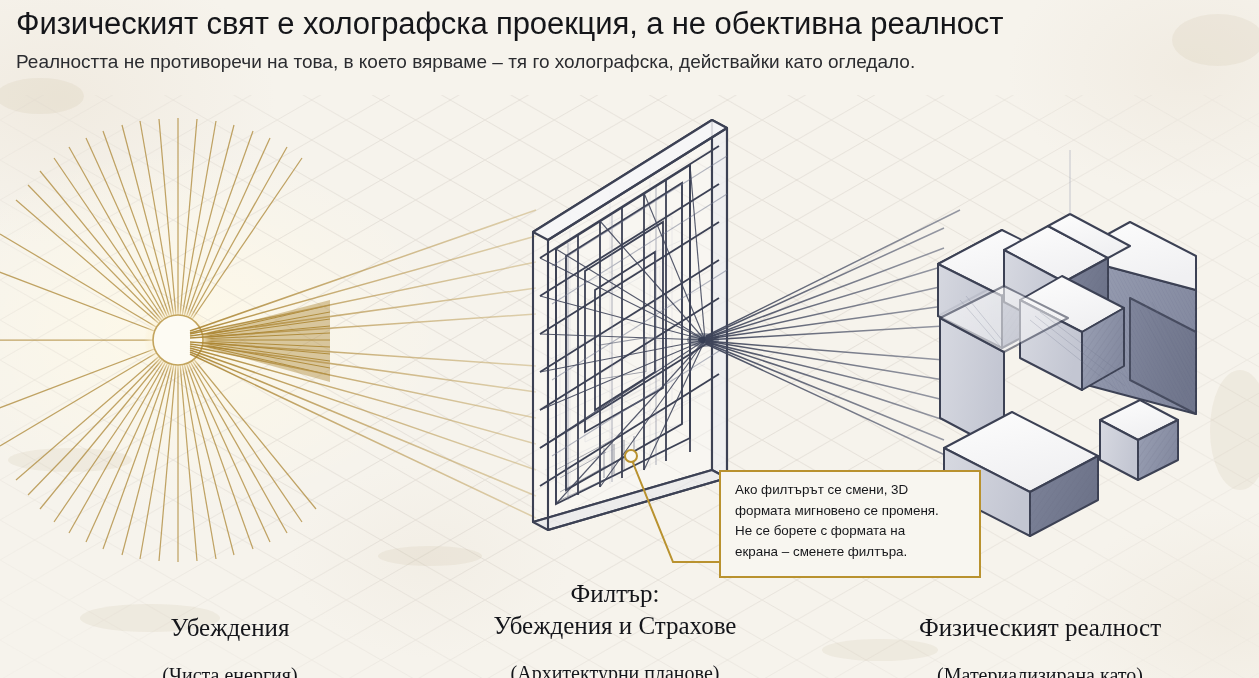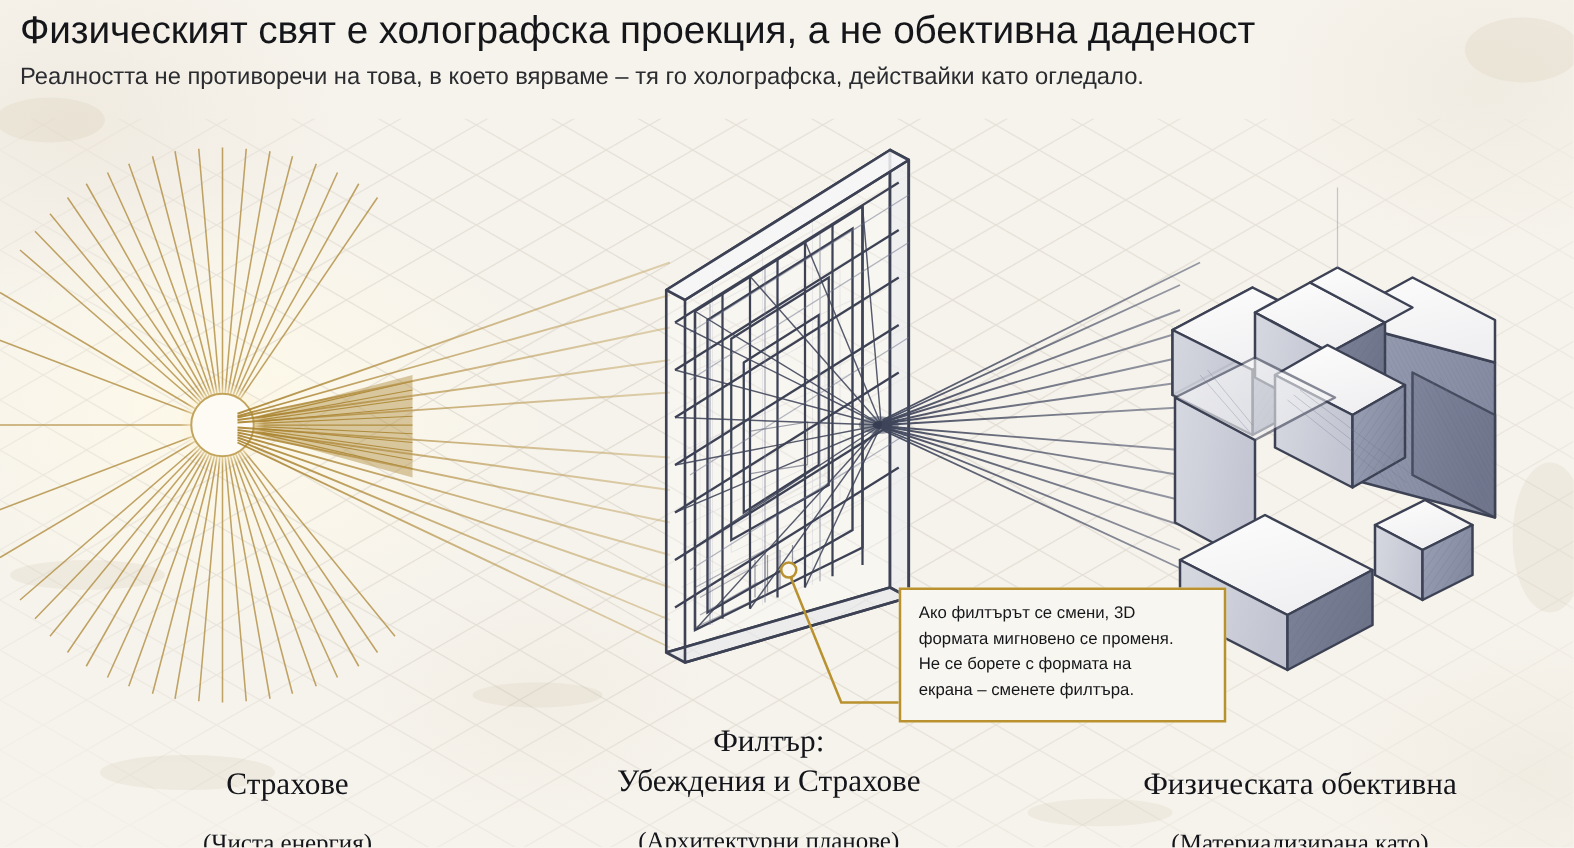--- a/index.html
+++ b/index.html
@@ -408,40 +408,40 @@
       <line x1="1070" y1="214" x2="1070" y2="150" stroke="#9aa0b2" stroke-width="1" opacity="0.55"></line>
     </g>
 
     <g fill="none" stroke="#b9922f" stroke-width="2">
       <path d="M631,458 L673,562 L719,562"></path>
       <circle cx="631" cy="456" r="6" fill="#faf8f2"></circle>
     </g>
   </svg>
 
   <div id="header">
-    <div id="title">Физическият свят е холографска проекция, а не обективна даденост</div>
+    <div id="title">Физическият свят е холографска проекция, а не обективна реалност</div>
     <div id="subtitle">Реалността не противоречи на това, в което вярваме – тя го холографска, действайки като огледало.</div>
   </div>
 
   <div id="callout">
     <div class="ctext">Ако филтърът се смени, 3D
 формата мигновено се променя.
 Не се борете с формата на
 екрана – сменете филтъра.</div>
   </div>
 
   <div id="label-consciousness" class="col-label">
-    <span class="lmain">Страхове</span>
+    <span class="lmain">Убеждения</span>
     <span class="lsub">(Чиста енергия)</span>
   </div>
 
   <div id="label-filter" class="col-label">
     <span class="lmain">Филтър:</span>
     <span class="lmain">Убеждения и Страхове</span>
     <span class="lsub">(Архитектурни планове)</span>
   </div>
 
   <div id="label-reality" class="col-label">
-    <span class="lmain">Физическата обективна</span>
+    <span class="lmain">Физическият реалност</span>
     <span class="lsub">(Материализирана като)</span>
   </div>
 
 </div>
 
 </body></html>

